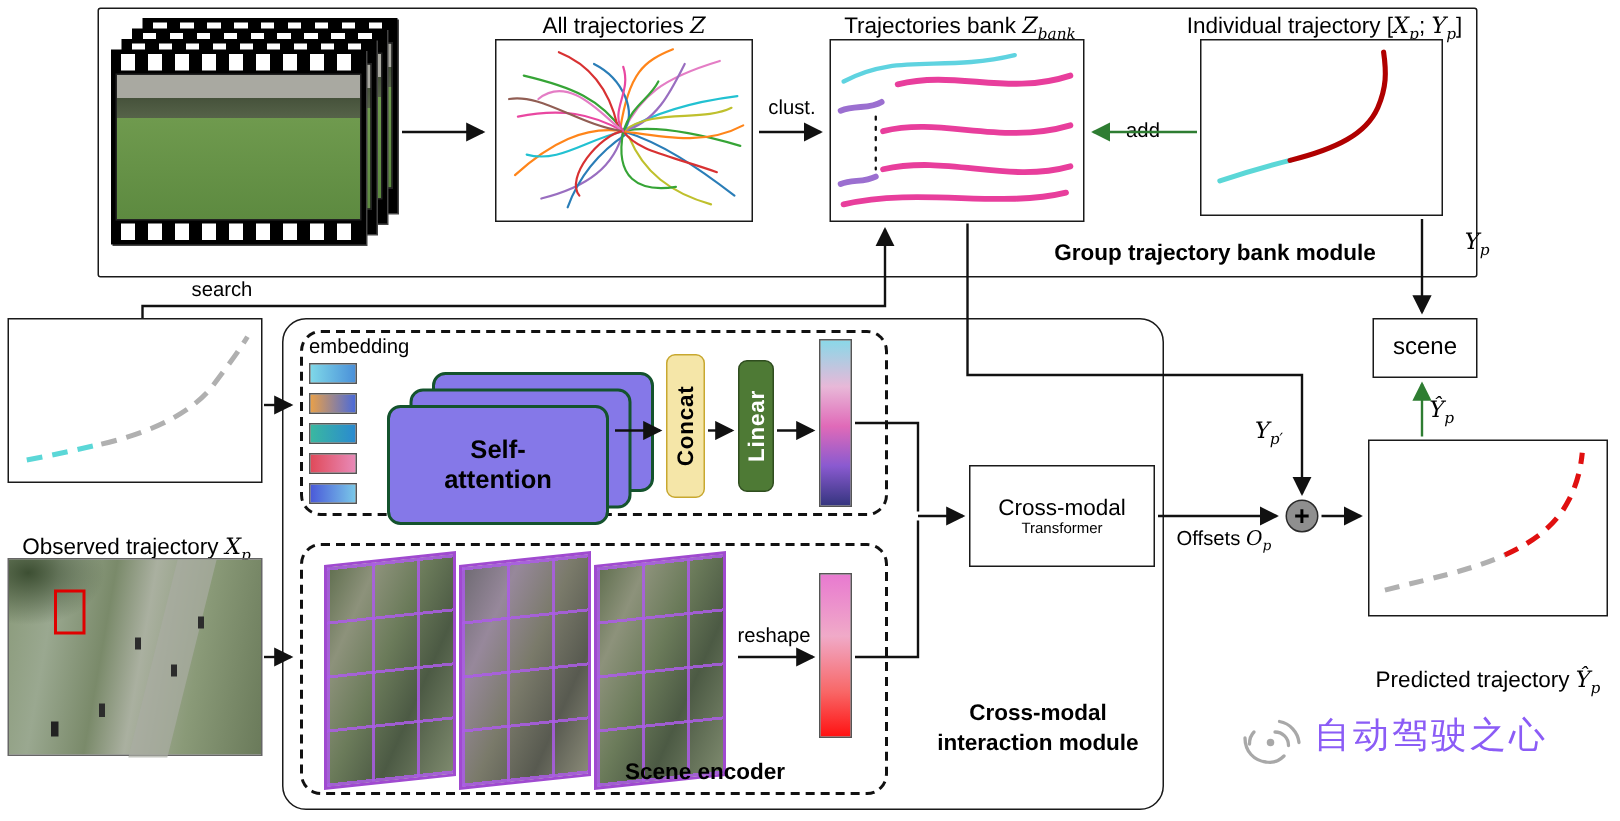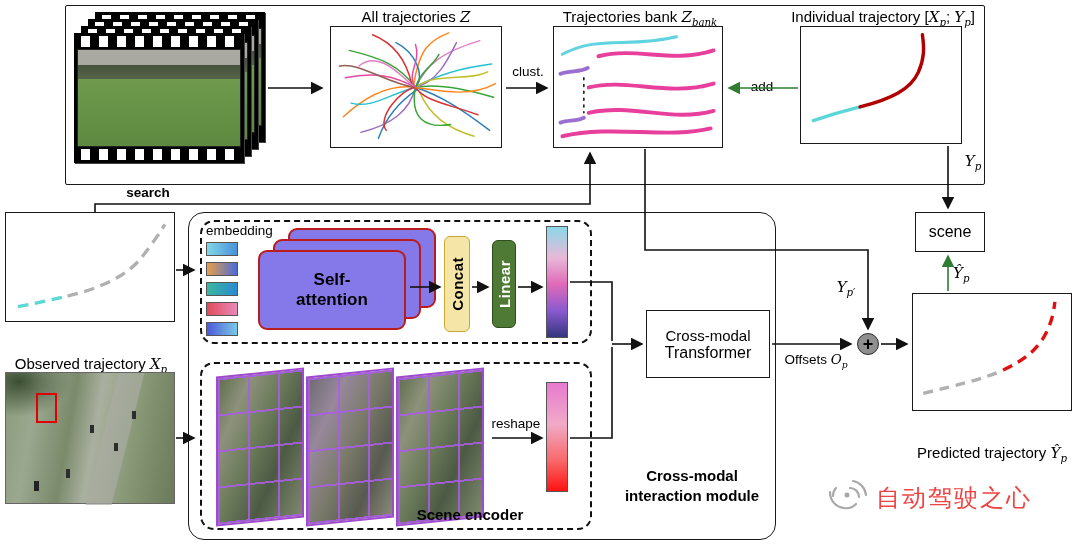--- a/index.html
+++ b/index.html
@@ -12,39 +12,39 @@
   .lbl.small{font-size:13.5px;}
   .bold{font-weight:bold;}
   .math{font-family:"DejaVu Serif",serif;font-style:italic;}
   sub{font-size:68%;}
   .film-frame{position:absolute;width:170px;background:#000;padding:3px;box-sizing:border-box;
               display:flex;flex-direction:column;gap:2px;box-shadow:1px 1px 0 #444;}
   .sprk{height:11px;background:repeating-linear-gradient(90deg,#000 0 4px,#fff 4px 13px,#000 13px 18px);}
   .photo{height:96px;border:1px solid #222;
          background:linear-gradient(180deg,#a9a9a1 0%,#a9a9a1 16%,#46523b 16%,#566349 30%,#6f9a4e 30%,#5d8a40 100%);}
   .gbar{position:absolute;width:22px;border:1px solid #555;box-sizing:border-box;}
-  .sa{position:absolute;width:148px;height:80px;background:#8578e8;border:2px solid #b91c1c;border-radius:9px;
-      box-sizing:border-box;display:flex;align-items:center;justify-content:center;}
+  .sa{position:absolute;width:148px;height:80px;background:#8578e8;border:2px solid #14532d;border-radius:9px;
+      box-sizing:border-box;display:flex;align-items:center;justify-content:center;margin-top:20px;}
   .vbox{position:absolute;display:flex;align-items:center;justify-content:center;border-radius:6px;
         box-sizing:border-box;border:1.6px solid #555;}
   .vlabel{writing-mode:vertical-rl;transform:rotate(180deg);font-size:15px;font-weight:bold;letter-spacing:.5px;}
   .scene-patch{position:absolute;width:88px;height:150px;transform:skewY(-6deg);border:2px solid #a04ad0;box-sizing:border-box;
     background-image:
       repeating-linear-gradient(0deg, rgba(172,92,232,.85) 0 2px, transparent 2px 36px),
       repeating-linear-gradient(90deg, rgba(172,92,232,.85) 0 2px, transparent 2px 30px),
       linear-gradient(115deg,#5f6e4e 0%,#8d927b 22%,#6b7b5a 45%,#4c5a44 68%,#7e8a6e 100%);}
   .scene-patch.mid{background-image:
       repeating-linear-gradient(0deg, rgba(172,92,232,.85) 0 2px, transparent 2px 36px),
       repeating-linear-gradient(90deg, rgba(172,92,232,.85) 0 2px, transparent 2px 30px),
       linear-gradient(115deg,#6e6a72 0%,#97889b 25%,#7a7a6a 50%,#585a50 75%,#8a8a78 100%);}
   .sum{position:absolute;left:857px;top:333px;width:22px;height:22px;border-radius:50%;background:#8f8f8f;
        border:1.6px solid #2a2a2a;box-sizing:border-box;display:flex;align-items:center;justify-content:center;
        font-size:18px;font-weight:bold;line-height:1;padding-bottom:1px;}
   .caption{position:absolute;font-size:15px;text-align:center;margin-top:28px;}
-  .wm{position:absolute;left:826px;top:474px;display:flex;align-items:flex-end;gap:6px;color:#ef4444;}
+  .wm{position:absolute;left:826px;top:474px;display:flex;align-items:flex-start;gap:6px;color:#8b5cf6;}
   .wm-text{font-size:24px;letter-spacing:2px;font-family:"Liberation Sans",sans-serif;}
   svg.connectors{position:absolute;left:0;top:0;pointer-events:none;}
 </style>
 </head>
 <body>
 
 <div class="canvas">
 
   <div class="box" style="left:65px;top:5px;width:920px;height:180px;border-radius:2px;"></div>
 
@@ -125,22 +125,23 @@
   <div class="lbl" style="left:788px;top:8px;width:190px;"><span>Individual trajectory [</span><span class="math">X</span><sub class="math">p</sub><span>; </span><span class="math">Y</span><sub class="math">p</sub><span>]</span></div>
   <div class="box" style="left:800px;top:26px;width:162px;height:118px;">
     <svg width="159" height="115" viewBox="0 0 162 118">
       <g fill="none" stroke-linecap="round">
         <path d="M12,96 C30,90 44,86 60,82" stroke="#5bd7d7" stroke-width="3.5"></path>
         <path d="M60,82 C92,74 112,64 120,46 C126,32 126,22 124,8" stroke="#b00000" stroke-width="3.5"></path>
       </g>
     </svg>
   </div>
 
-
-  <div class="lbl small" style="left:116px;top:185px;width:64px;font-weight:bold;">search</div>
+  <div class="lbl bold" style="left:640px;top:160px;width:340px;">Group trajectory bank module</div>
+
+  <div class="lbl small" style="left:116px;top:185px;width:64px;">search</div>
 
   <div class="box" style="left:5px;top:212px;width:170px;height:110px;">
     <svg width="167" height="107" viewBox="0 0 170 112">
       <g fill="none">
         <path d="M10,98 C32,94 48,90 62,87" stroke="#5bd7d7" stroke-width="3.5" stroke-dasharray="11 7"></path>
         <path d="M62,87 C100,78 126,64 140,46 C152,30 158,22 164,12" stroke="#b0b0b0" stroke-width="3.5" stroke-dasharray="11 7"></path>
       </g>
     </svg>
   </div>
   <div class="caption" style="left:0px;top:327px;width:182px;"><span>Observed trajectory </span><span class="math">X</span><sub class="math">p</sub></div>
@@ -198,33 +199,33 @@
 
   <div class="lbl small" style="left:484px;top:416px;width:64px;">reshape</div>
 
   <div class="gbar" style="left:546px;top:382px;height:110px;
        background:linear-gradient(180deg,#e87ad0 0%,#f0aac8 38%,#f86868 72%,#ff1212 100%);"></div>
 
   <div class="lbl bold" style="left:370px;top:506px;width:200px;">Scene encoder</div>
 
   <div class="box" style="left:646px;top:310px;width:124px;height:68px;display:flex;flex-direction:column;align-items:center;justify-content:center;">
     <span style="font-size:15px;">Cross-modal</span>
-    <span style="font-size:16px;">Transformer</span>
+    <span style="font-size:10px;">Transformer</span>
   </div>
 
   <div class="lbl bold" style="left:608px;top:466px;width:168px;white-space:normal;line-height:1.3;">
     <span>Cross-modal</span><br>
     <span>interaction module</span>
   </div>
 
   <div class="box" style="left:915px;top:212px;width:70px;height:40px;display:flex;align-items:center;justify-content:center;font-size:16px;">
     <span>scene</span>
   </div>
 
-  <div class="lbl" style="left:953px;top:152px;width:40px;text-align:center;"><span class="math">Y</span><sub class="math">p</sub></div>
+  <div class="lbl" style="left:953px;top:152px;width:40px;text-align:right;"><span class="math">Y</span><sub class="math">p</sub></div>
   <div class="lbl" style="left:953px;top:264px;width:40px;text-align:left;"><span class="math">Ŷ</span><sub class="math">p</sub></div>
   <div class="lbl" style="left:828px;top:278px;width:36px;"><span class="math">Y</span><sub class="math">p′</sub></div>
   <div class="lbl small" style="left:776px;top:351px;width:80px;"><span>Offsets </span><span class="math">O</span><sub class="math">p</sub></div>
 
   <div class="sum">
     <span>+</span>
   </div>
 
   <div class="box" style="left:912px;top:293px;width:160px;height:118px;">
     <svg width="157" height="115" viewBox="0 0 160 118">

